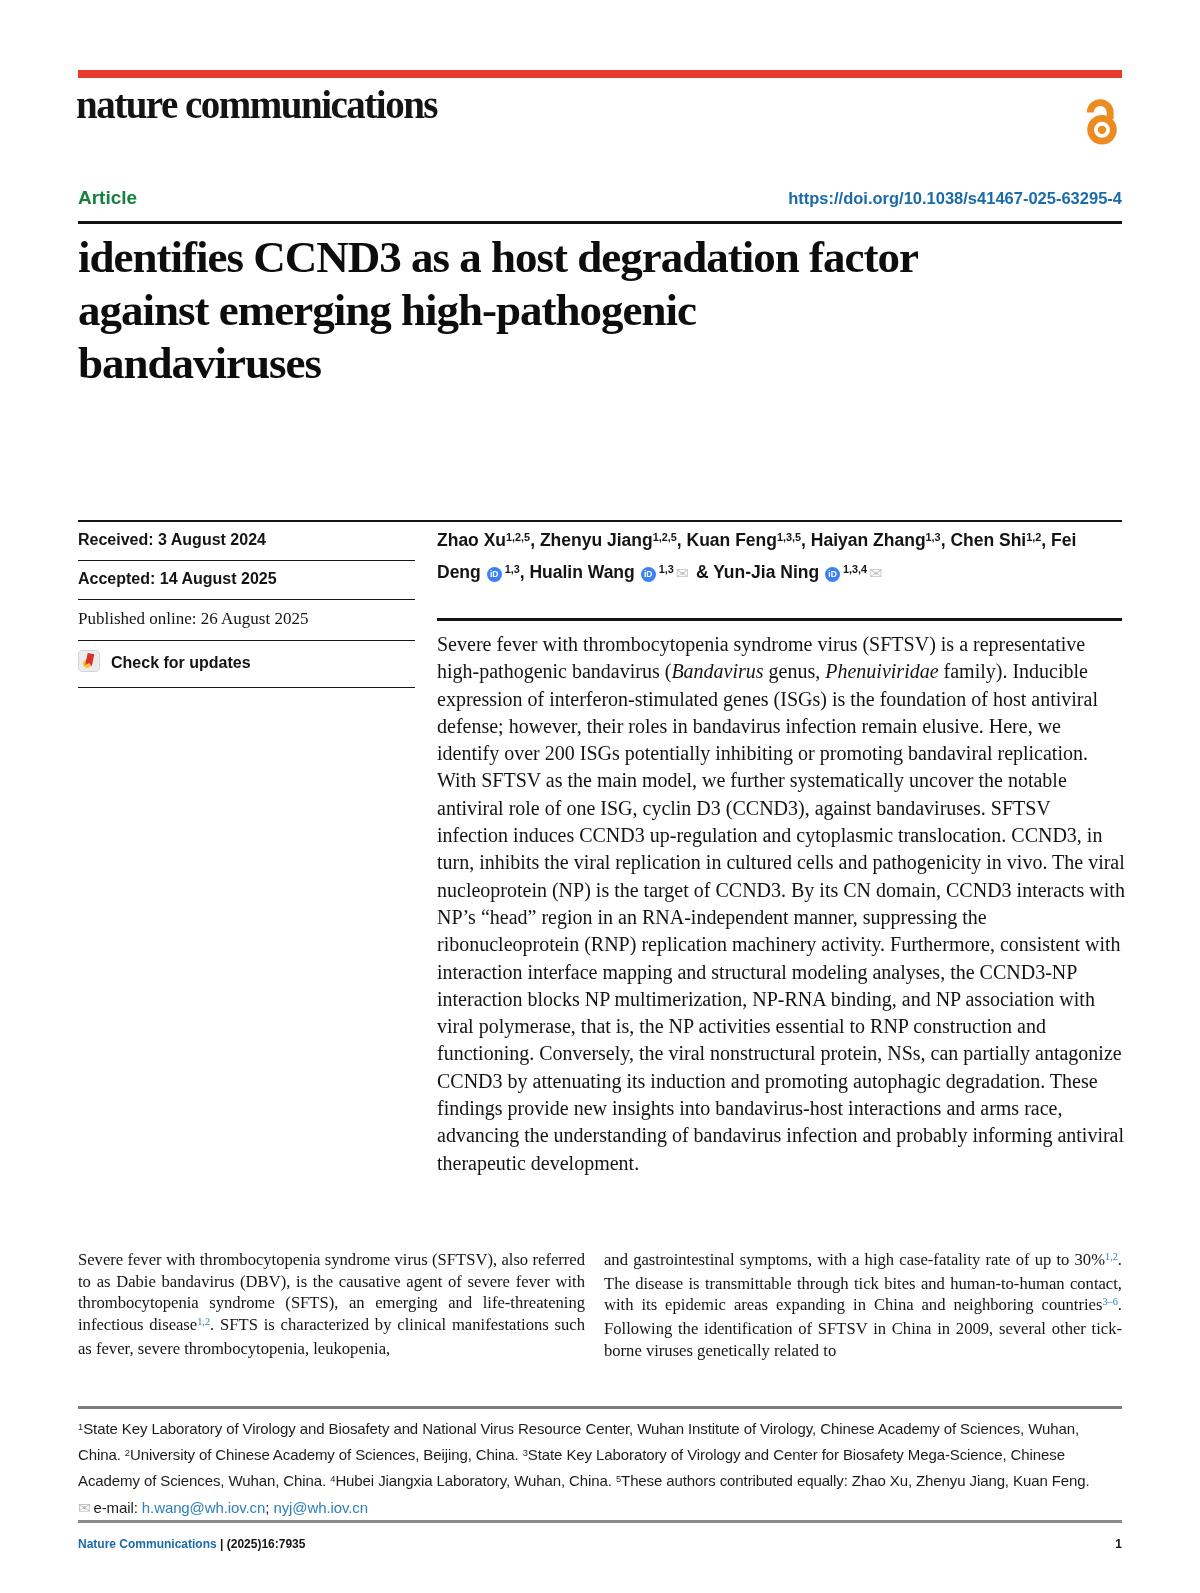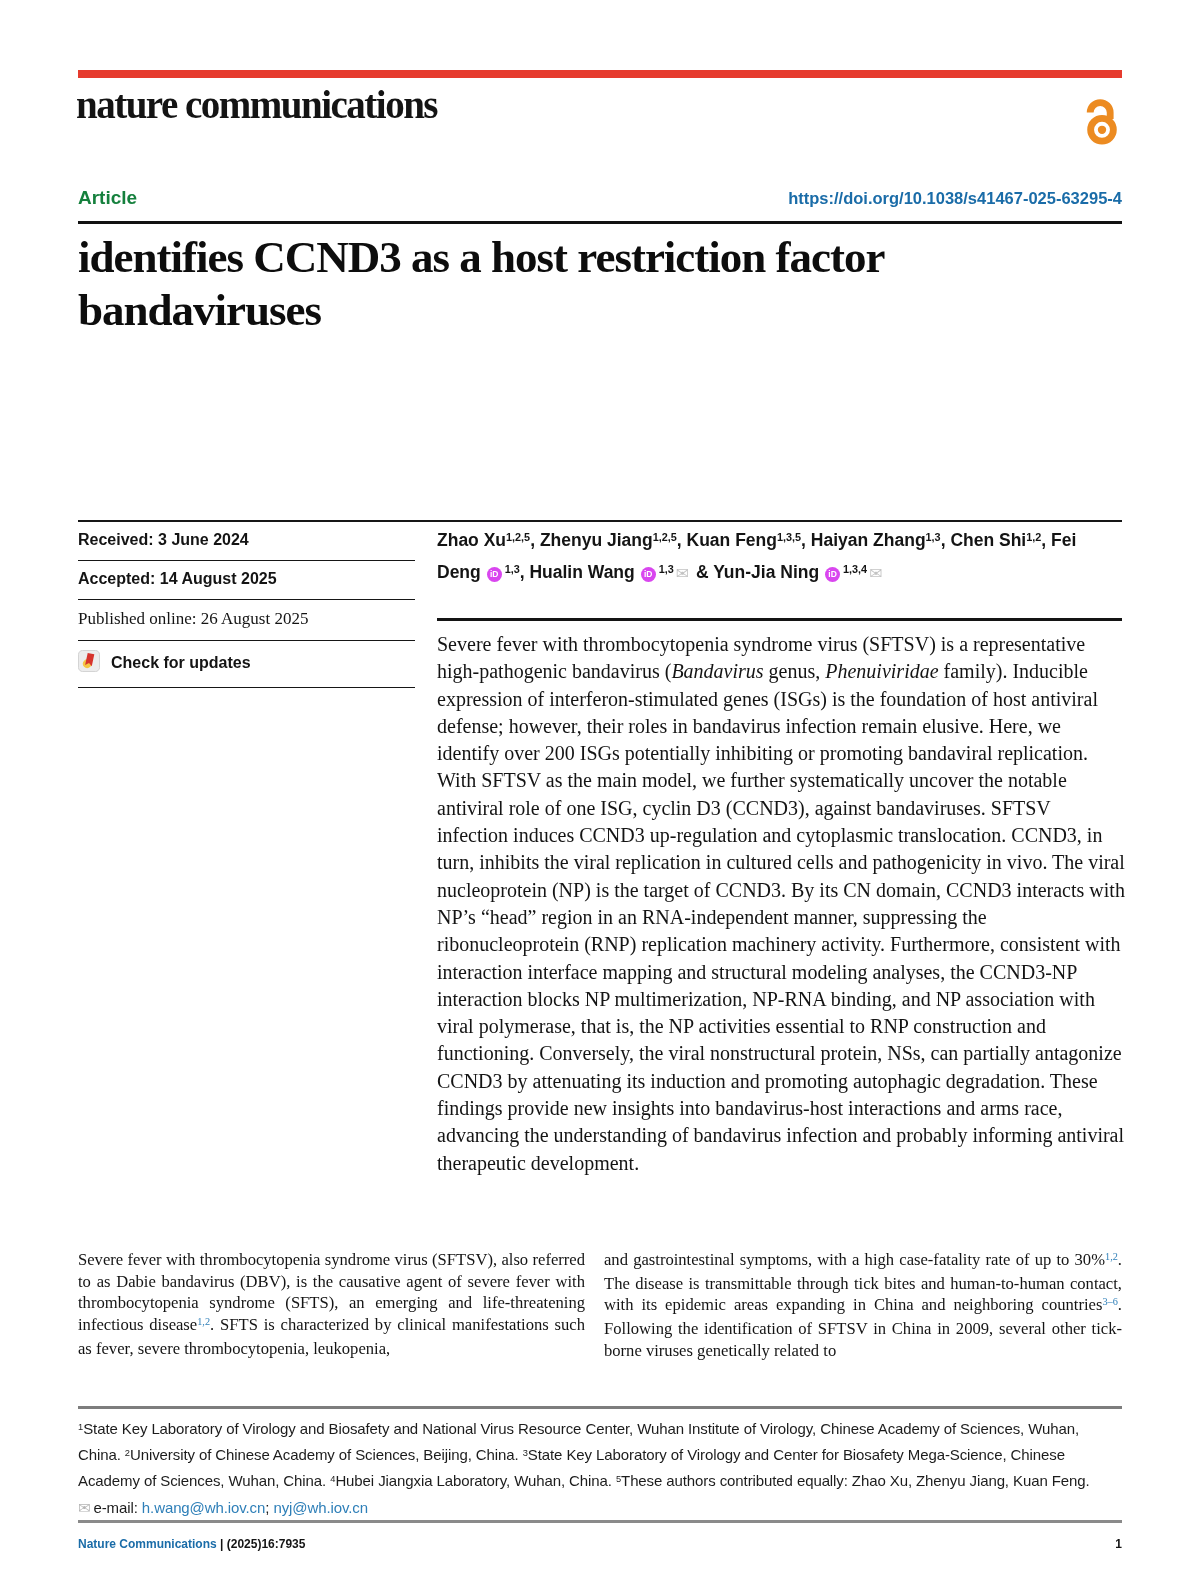--- a/index.html
+++ b/index.html
@@ -81,21 +81,21 @@
 
   
   .s-sup  { font-size:62%; position:relative; top:-0.48em; letter-spacing:0; }
   .s-supb { font-size:62%; position:relative; top:-0.48em; color:#2e7fb8; }
   .s-it   { font-style:italic; }
   .s-link { color:#2e7fb8; cursor:pointer; }
 
   
   .ic-orcid {
     display:inline-block; width:15px; height:15px; border-radius:50%;
-    background:#d946ef; color:#fff; text-align:center;
+    background:#3b82f6; color:#fff; text-align:center;
     font:700 8.5px/15px "Liberation Sans","DejaVu Sans",sans-serif;
     vertical-align:1.5px; margin:0 3px 0 1px;
   }
   .ic-envelope {
     color:#c3c3c3; font-family:"DejaVu Sans",sans-serif; font-size:16px;
     margin:0 2px; vertical-align:-1px;
   }
   .ic-envelope-fn { color:#b5b5b5; font-family:"DejaVu Sans",sans-serif; font-size:15px; margin-right:3px; }
 </style>
 </head>
@@ -116,29 +116,30 @@
   </div>
 
   <div class="abs kicker-row">
     <span class="kicker">Article</span>
     <a class="doi-link">https://doi.org/10.1038/s41467-025-63295-4</a>
   </div>
 
   <div class="abs rule-article"></div>
 
   <h1 class="abs title">
-    <span class="tl">identifies CCND3 as a host restriction factor</span>
+    <span class="tl">identifies CCND3 as a host degradation factor</span>
+    <span class="tl">against emerging high-pathogenic</span>
     <span class="tl">bandaviruses</span>
   </h1>
 
   <div class="abs rule-full"></div>
 
   <div class="abs sidebar">
     <div class="side-row">
-      <span class="date-sans">Received: 3 June 2024</span>
+      <span class="date-sans">Received: 3 August 2024</span>
     </div>
     <div class="side-row">
       <span class="date-sans">Accepted: 14 August 2025</span>
     </div>
     <div class="side-row">
       <span class="date-serif">Published online: 26 August 2025</span>
     </div>
     <div class="side-row check-row">
       <span>
         <svg width="22" height="22" viewBox="0 0 24 24">

